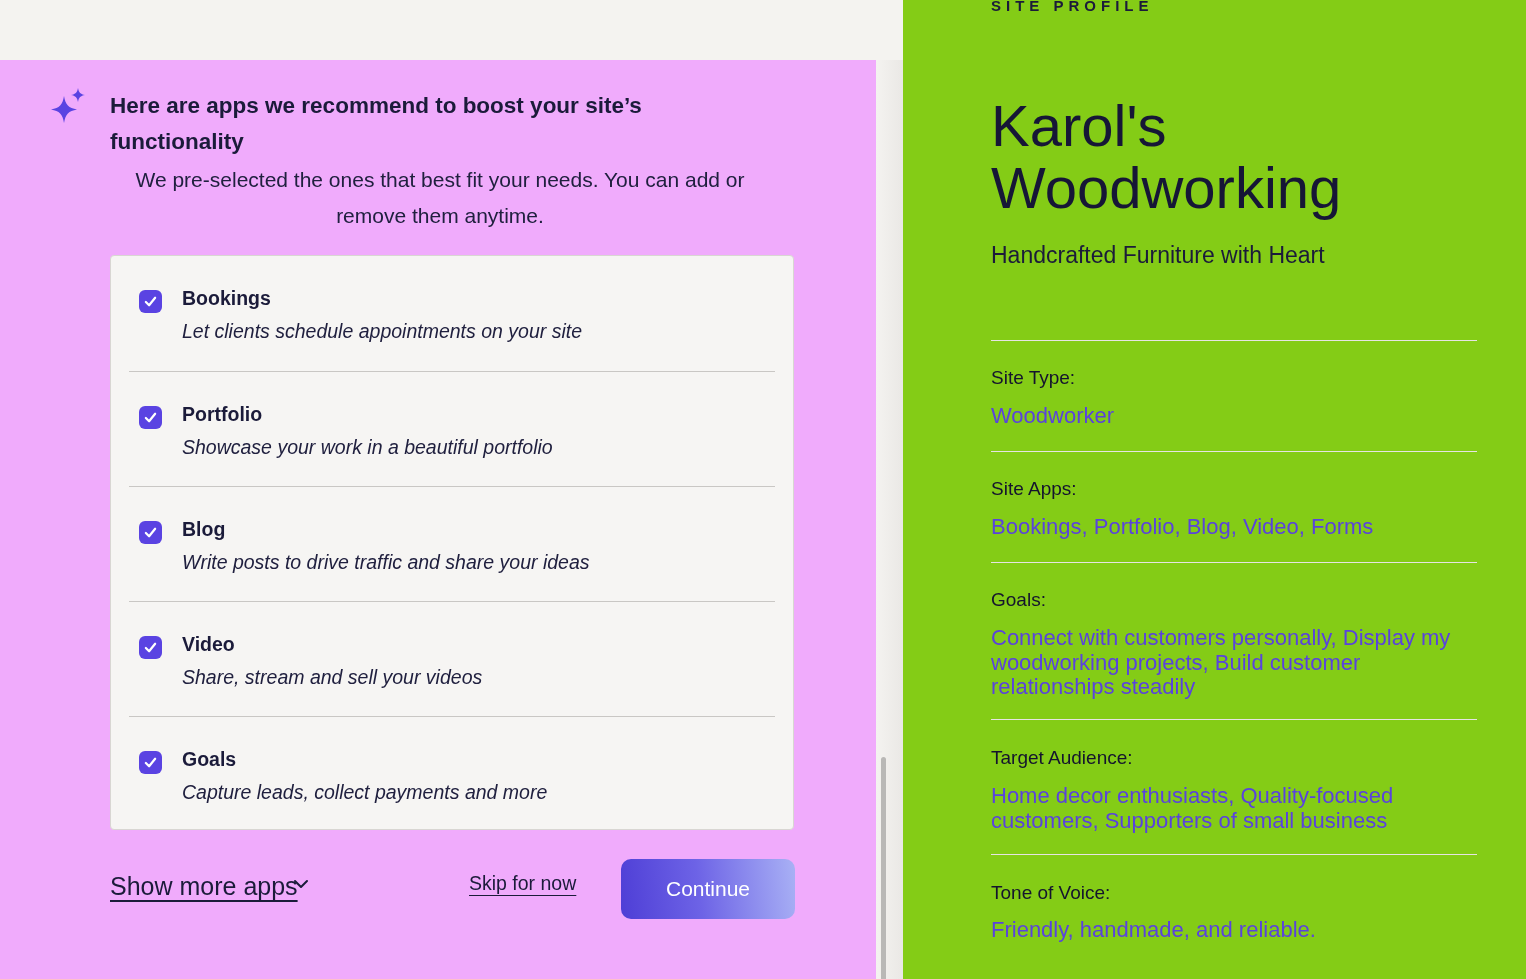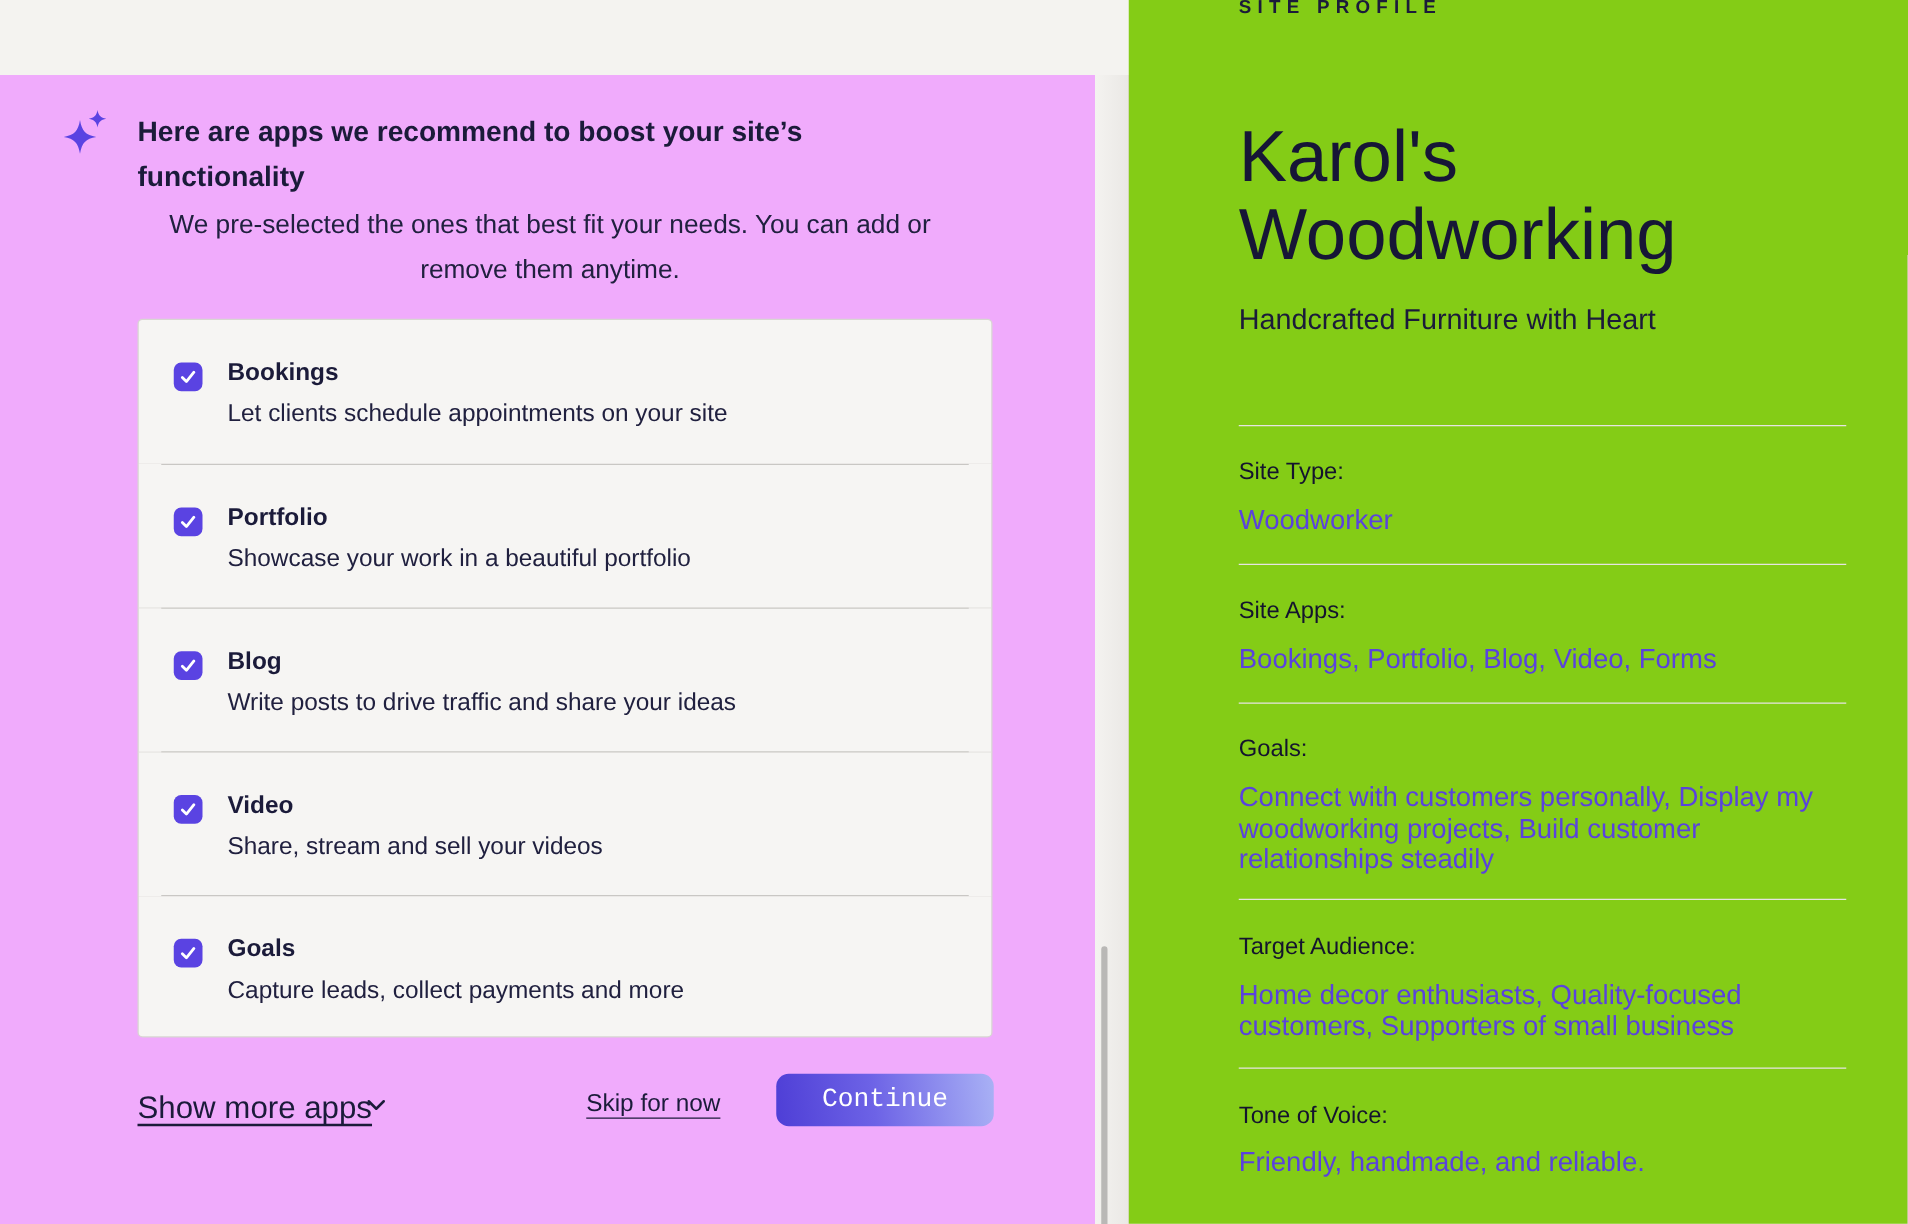--- a/index.html
+++ b/index.html
@@ -23,31 +23,31 @@
                background:#f6f5f3; border:1px solid #d8d6d2; border-radius:4px; overflow:hidden; }
   .app-row { height:115px; position:relative; }
   .app-row + .app-row { border-top:1px solid #c9c7c4; }
   .app-row .row-divider-mask-l, .app-row .row-divider-mask-r {
       position:absolute; top:-1px; width:18px; height:1px; background:#f6f5f3; }
   .row-divider-mask-l { left:0; } .row-divider-mask-r { right:0; }
   .checkbox { position:absolute; left:28px; top:34px; width:23px; height:23px;
               background:#5a43e2; border-radius:6px; display:flex; align-items:center; justify-content:center; cursor:pointer; }
   .checkbox svg { width:13px; height:13px; }
   .app-title { position:absolute; left:71px; top:31px; font-size:19.5px; font-weight:700; color:#1b1b3a; }
-  .app-desc  { position:absolute; left:71px; top:64px; font-size:19.5px; font-weight:400; color:#20203f; }
+  .app-desc  { position:absolute; left:71px; top:64px; font-size:19.5px; font-weight:400; color:#20203f;font-style:italic; }
 
   .bottom-bar { position:absolute; left:110px; top:799px; width:685px; height:52px; }
   .show-more { position:absolute; left:0; top:13px; font-size:25px; font-weight:400; color:#1b1b3a;
                text-decoration:underline; text-underline-offset:5px; cursor:pointer; }
   .chevron { position:absolute; left:183px; top:19px; width:16px; height:12px; cursor:pointer; }
   .skip { position:absolute; left:359px; top:13px; font-size:19.5px; color:#1b1b3a;
           text-decoration:underline; text-underline-offset:5px; cursor:pointer; }
-  .continue-btn { position:absolute; left:511px; top:0; width:174px; height:42px; border:none;
+  .continue-btn { position:absolute; left:511px; top:0; width:174px; height:60px; border:none;
                   border-radius:10px; cursor:pointer; color:#ffffff; font-size:21px;
-                  font-family:Liberation Mono, monospace;
+                  font-family:Liberation Sans, sans-serif;
                   background:linear-gradient(83deg,#4e3ed6 0%,#6d63e6 45%,#a9b1f5 100%); }
 
   
   .right-pane { position:absolute; left:903px; top:0; width:623px; height:979px; background:#84cc16; }
   .rp-el { position:absolute; left:88px; width:486px; }
   .profile-header { top:-3px; font-size:15px; font-weight:700; letter-spacing:5px; color:#1b1b3a; }
   .profile-title  { top:95px; font-size:58px; font-weight:400; line-height:62px; color:#161636; width:430px; }
   .profile-subtitle { top:242px; font-size:23px; font-weight:400; color:#1b1b3a; }
   .rp-divider { position:absolute; left:88px; width:486px; height:1px; background:#e6e4e2; }
   .sec-label { font-size:19px; font-weight:400; color:#14142e; }

